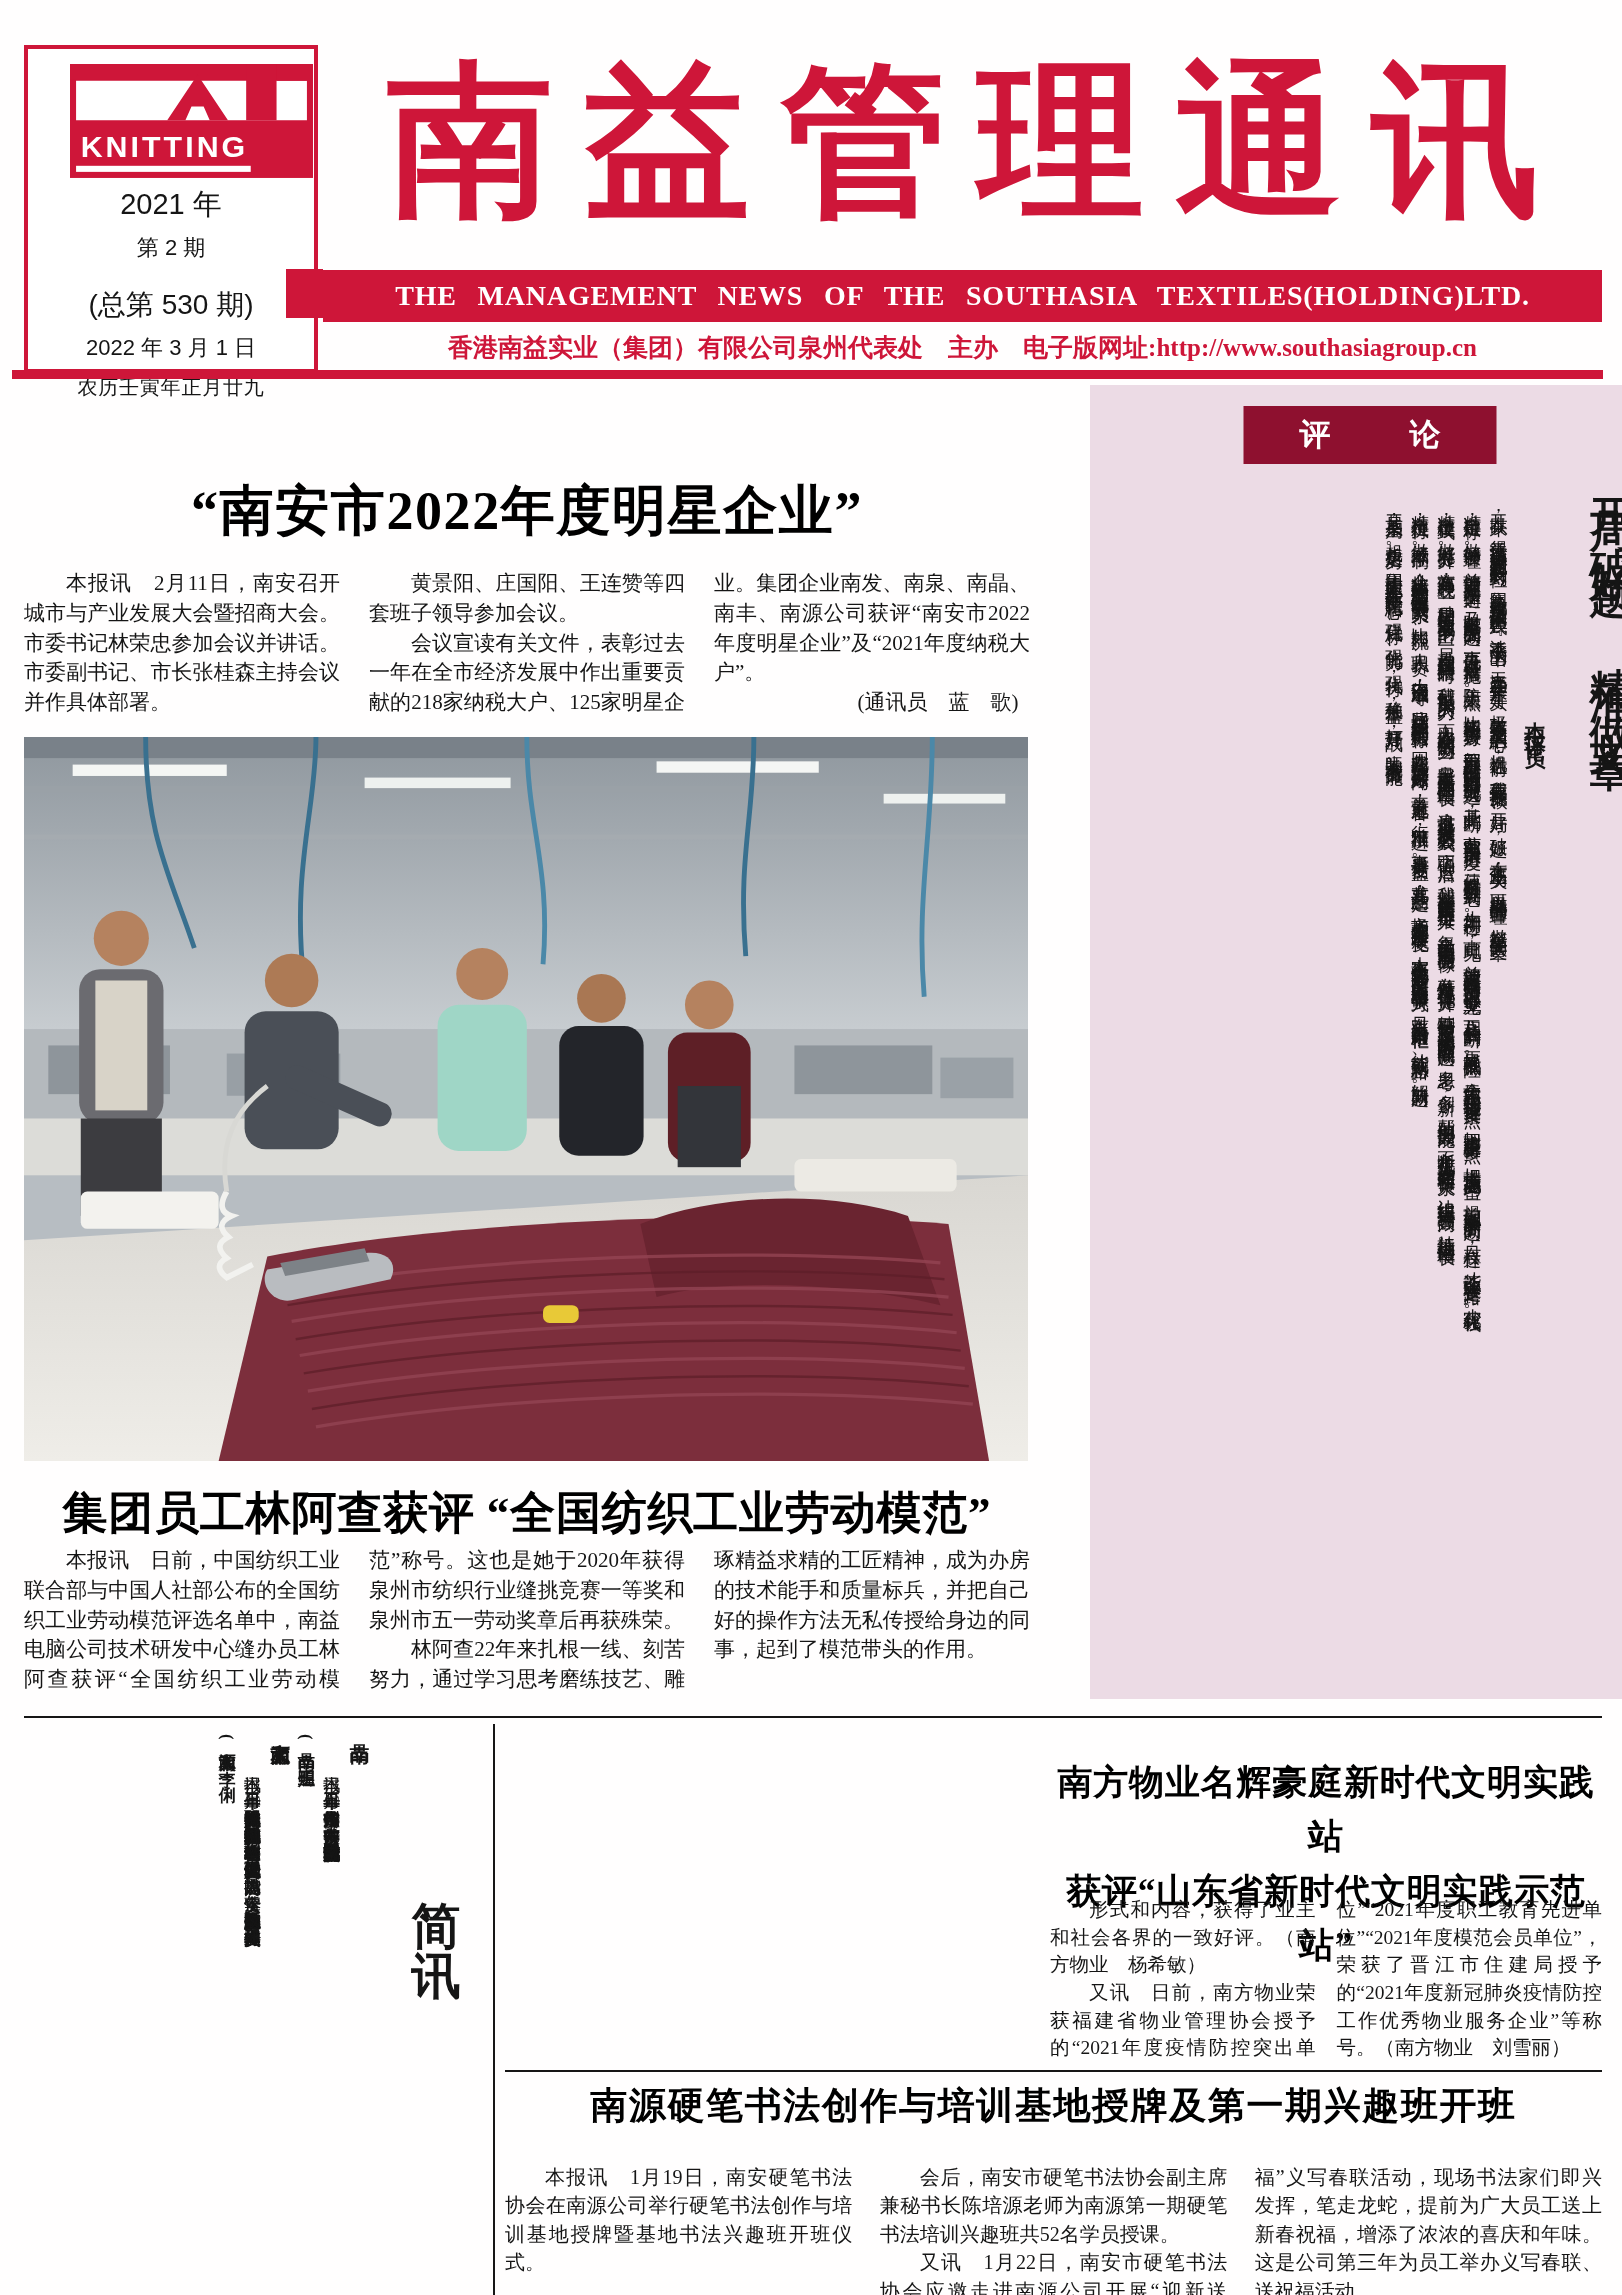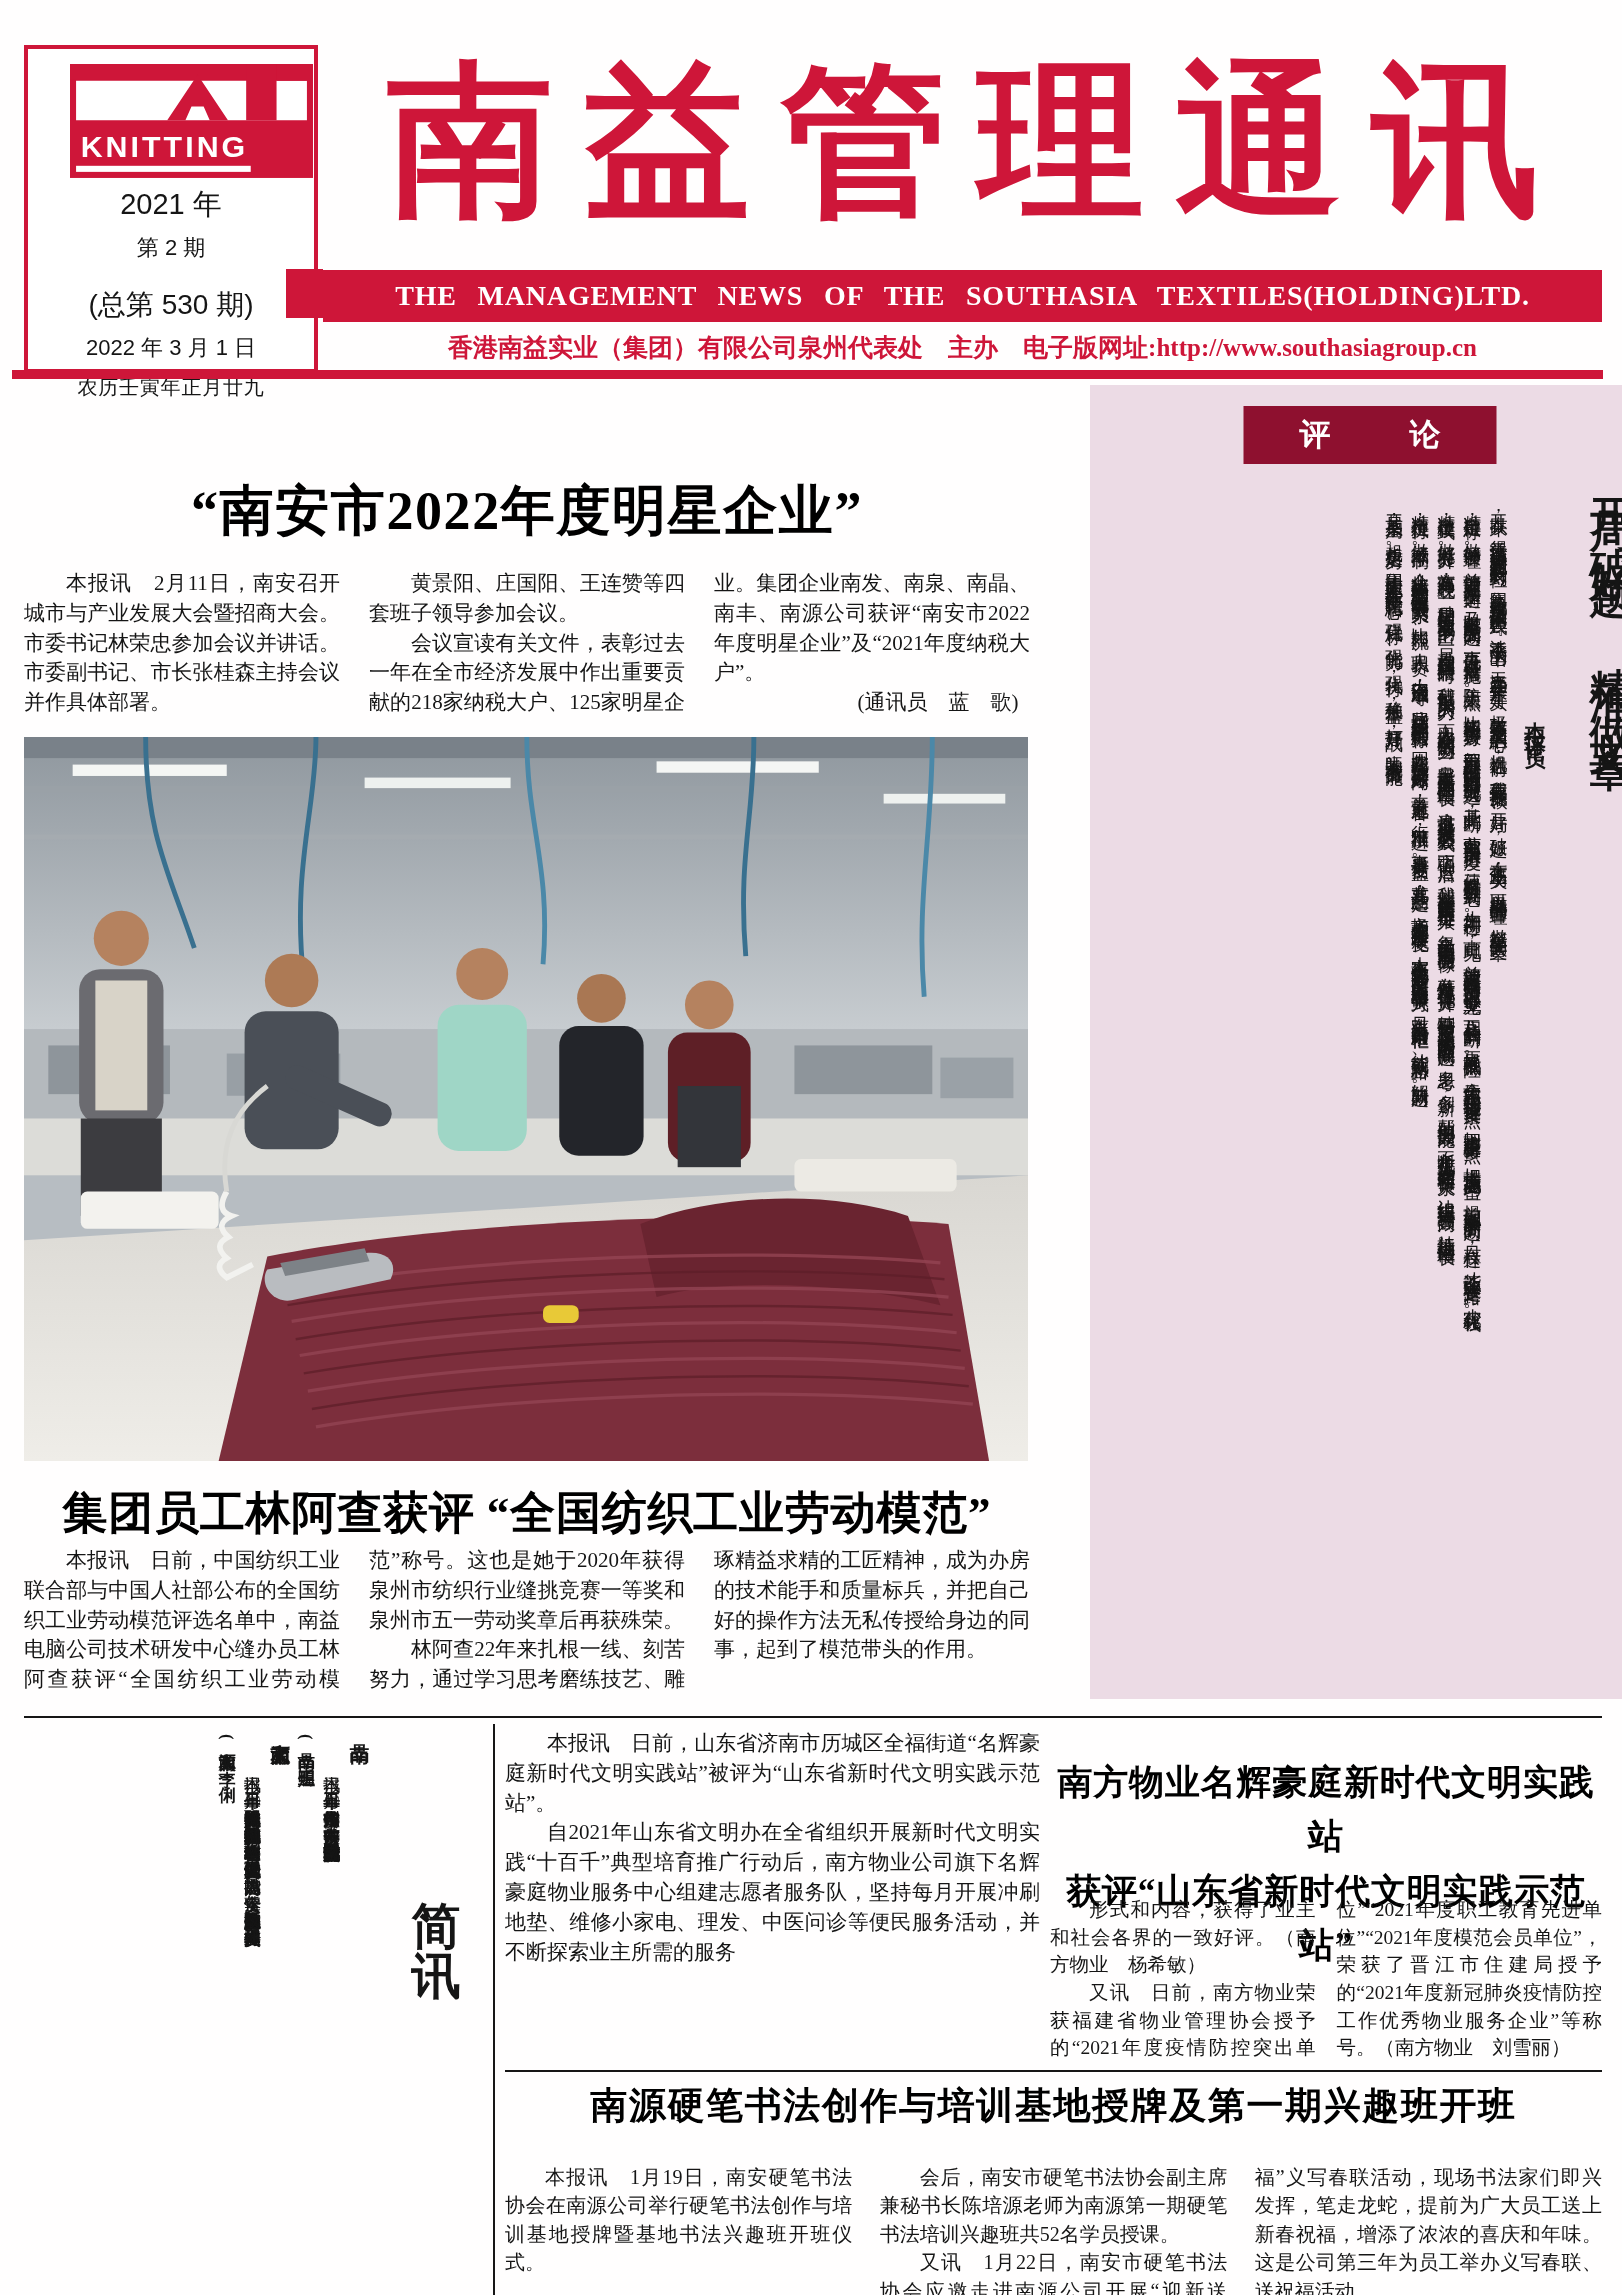--- a/index.html
+++ b/index.html
@@ -239,24 +239,20 @@
     <div class="briefs-flow">
       <div class="src">南晶</div>
       <p>本报讯　二〇二一年十二月十五日，由中共泉州市委宣传部指导，中共南安市委宣传部、南安市新时代文明实践中心主办的以『学习宣传贯彻党的十九届六中全会暨省第十一次党代会精神』为主题的文艺汇演走进南晶公司。</p>
       <p class="v-byline-line">(南晶　王明煌)</p>
       <div class="src">太和南源</div>
       <p>本报讯　二〇二一年十二月十三日，为教育引导全体职工提高生产安全风险意识，太和南源公司举办全体职工生产安全教育和风险隐患排查教育培训。培训将理论教育与事故案例相结合，进一步强化员工的安全管理的责任意识，提高风险防控能力，落实安全责任；亦要求各部门主管人员加强安全风险隐患排查并监督整改，共同将安全生产工作抓实抓好。</p>
       <p class="v-byline-line">(太和南源　李　俐)</p>
     </div>
   </div>
 
-  <div class="bodytext prop-left">
-    <p>本报讯　日前，山东省济南市历城区全福街道“名辉豪庭新时代文明实践站”被评为“山东省新时代文明实践示范站”。</p>
-    <p>自2021年山东省文明办在全省组织开展新时代文明实践“十百千”典型培育推广行动后，南方物业公司旗下名辉豪庭物业服务中心组建志愿者服务队，坚持每月开展冲刷地垫、维修小家电、理发、中医问诊等便民服务活动，并不断探索业主所需的服务</p>
-  </div>
   <div class="headline h-prop">
     <div>南方物业名辉豪庭新时代文明实践站</div>
     <div>获评“山东省新时代文明实践示范站”</div>
   </div>
   <div class="bodytext prop-right">
     <p>形式和内容，获得了业主和社会各界的一致好评。（南方物业　杨希敏）</p>
     <p>又讯　日前，南方物业荣获福建省物业管理协会授予的“2021年度疫情防控突出单位”“2021年度职工教育先进单位”“2021年度模范会员单位”，荣获了晋江市住建局授予的“2021年度新冠肺炎疫情防控工作优秀物业服务企业”等称号。（南方物业　刘雪丽）</p>
   </div>
 
   <div class="low-rule"></div>

